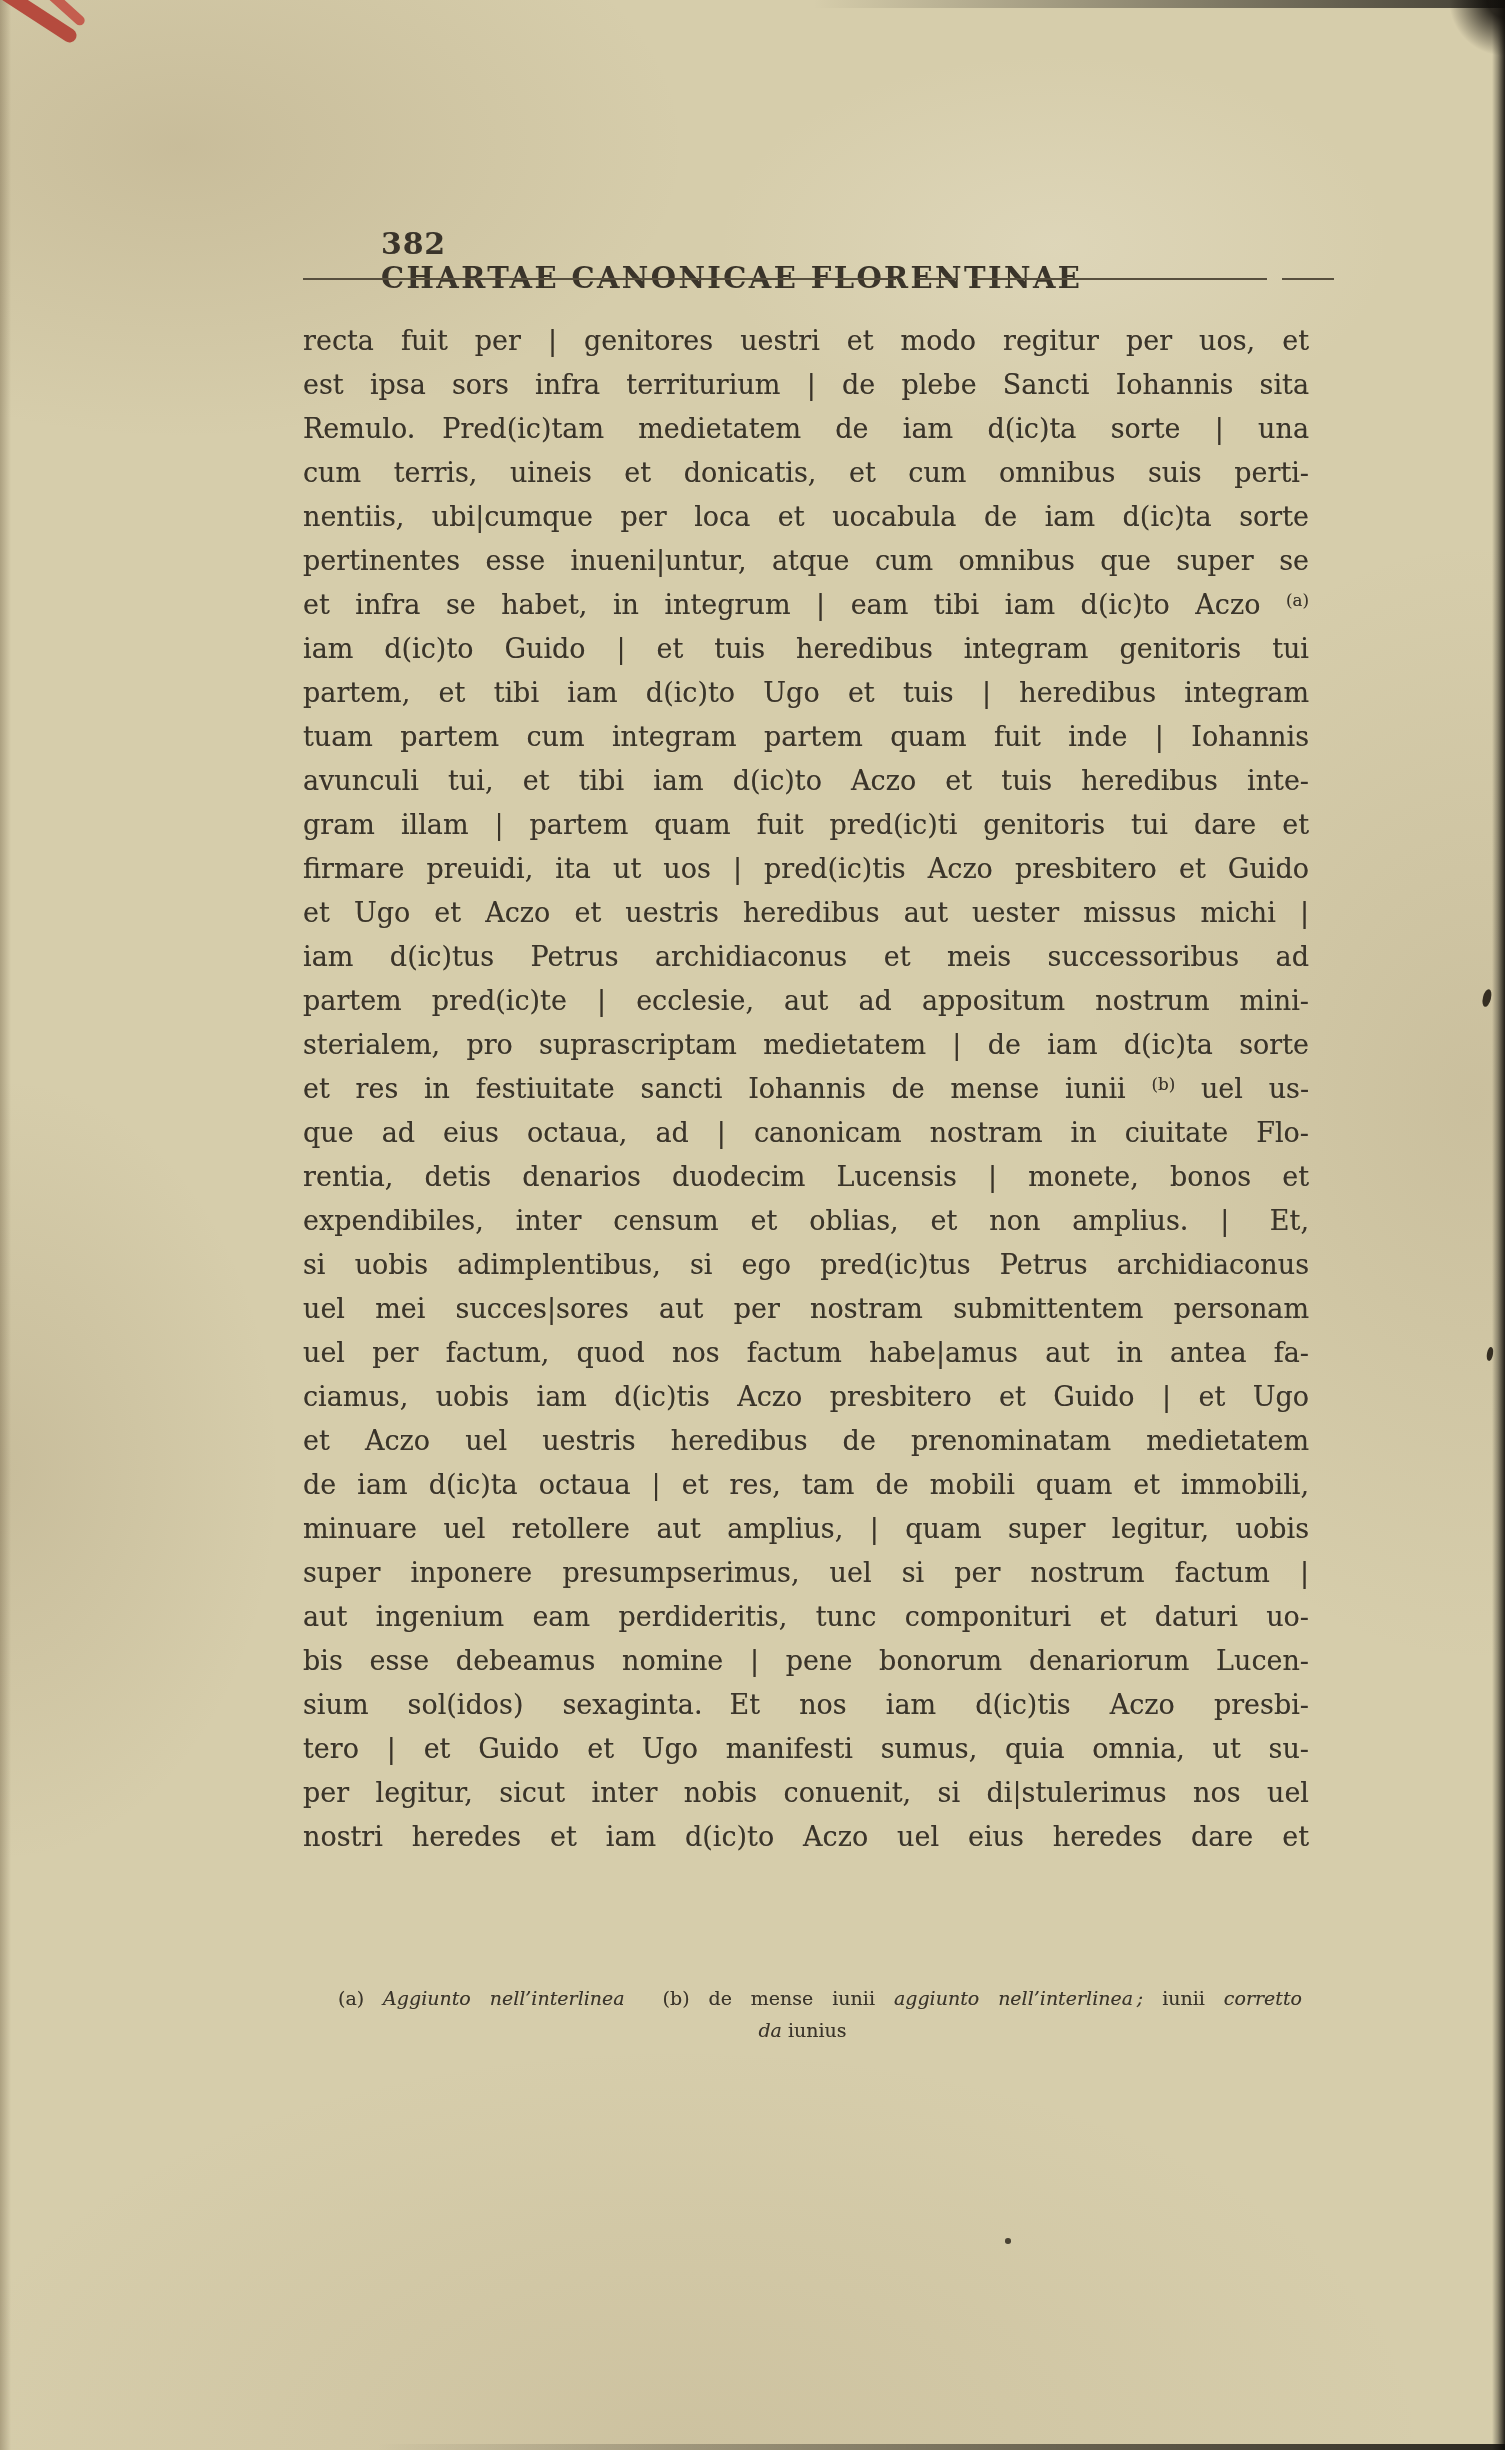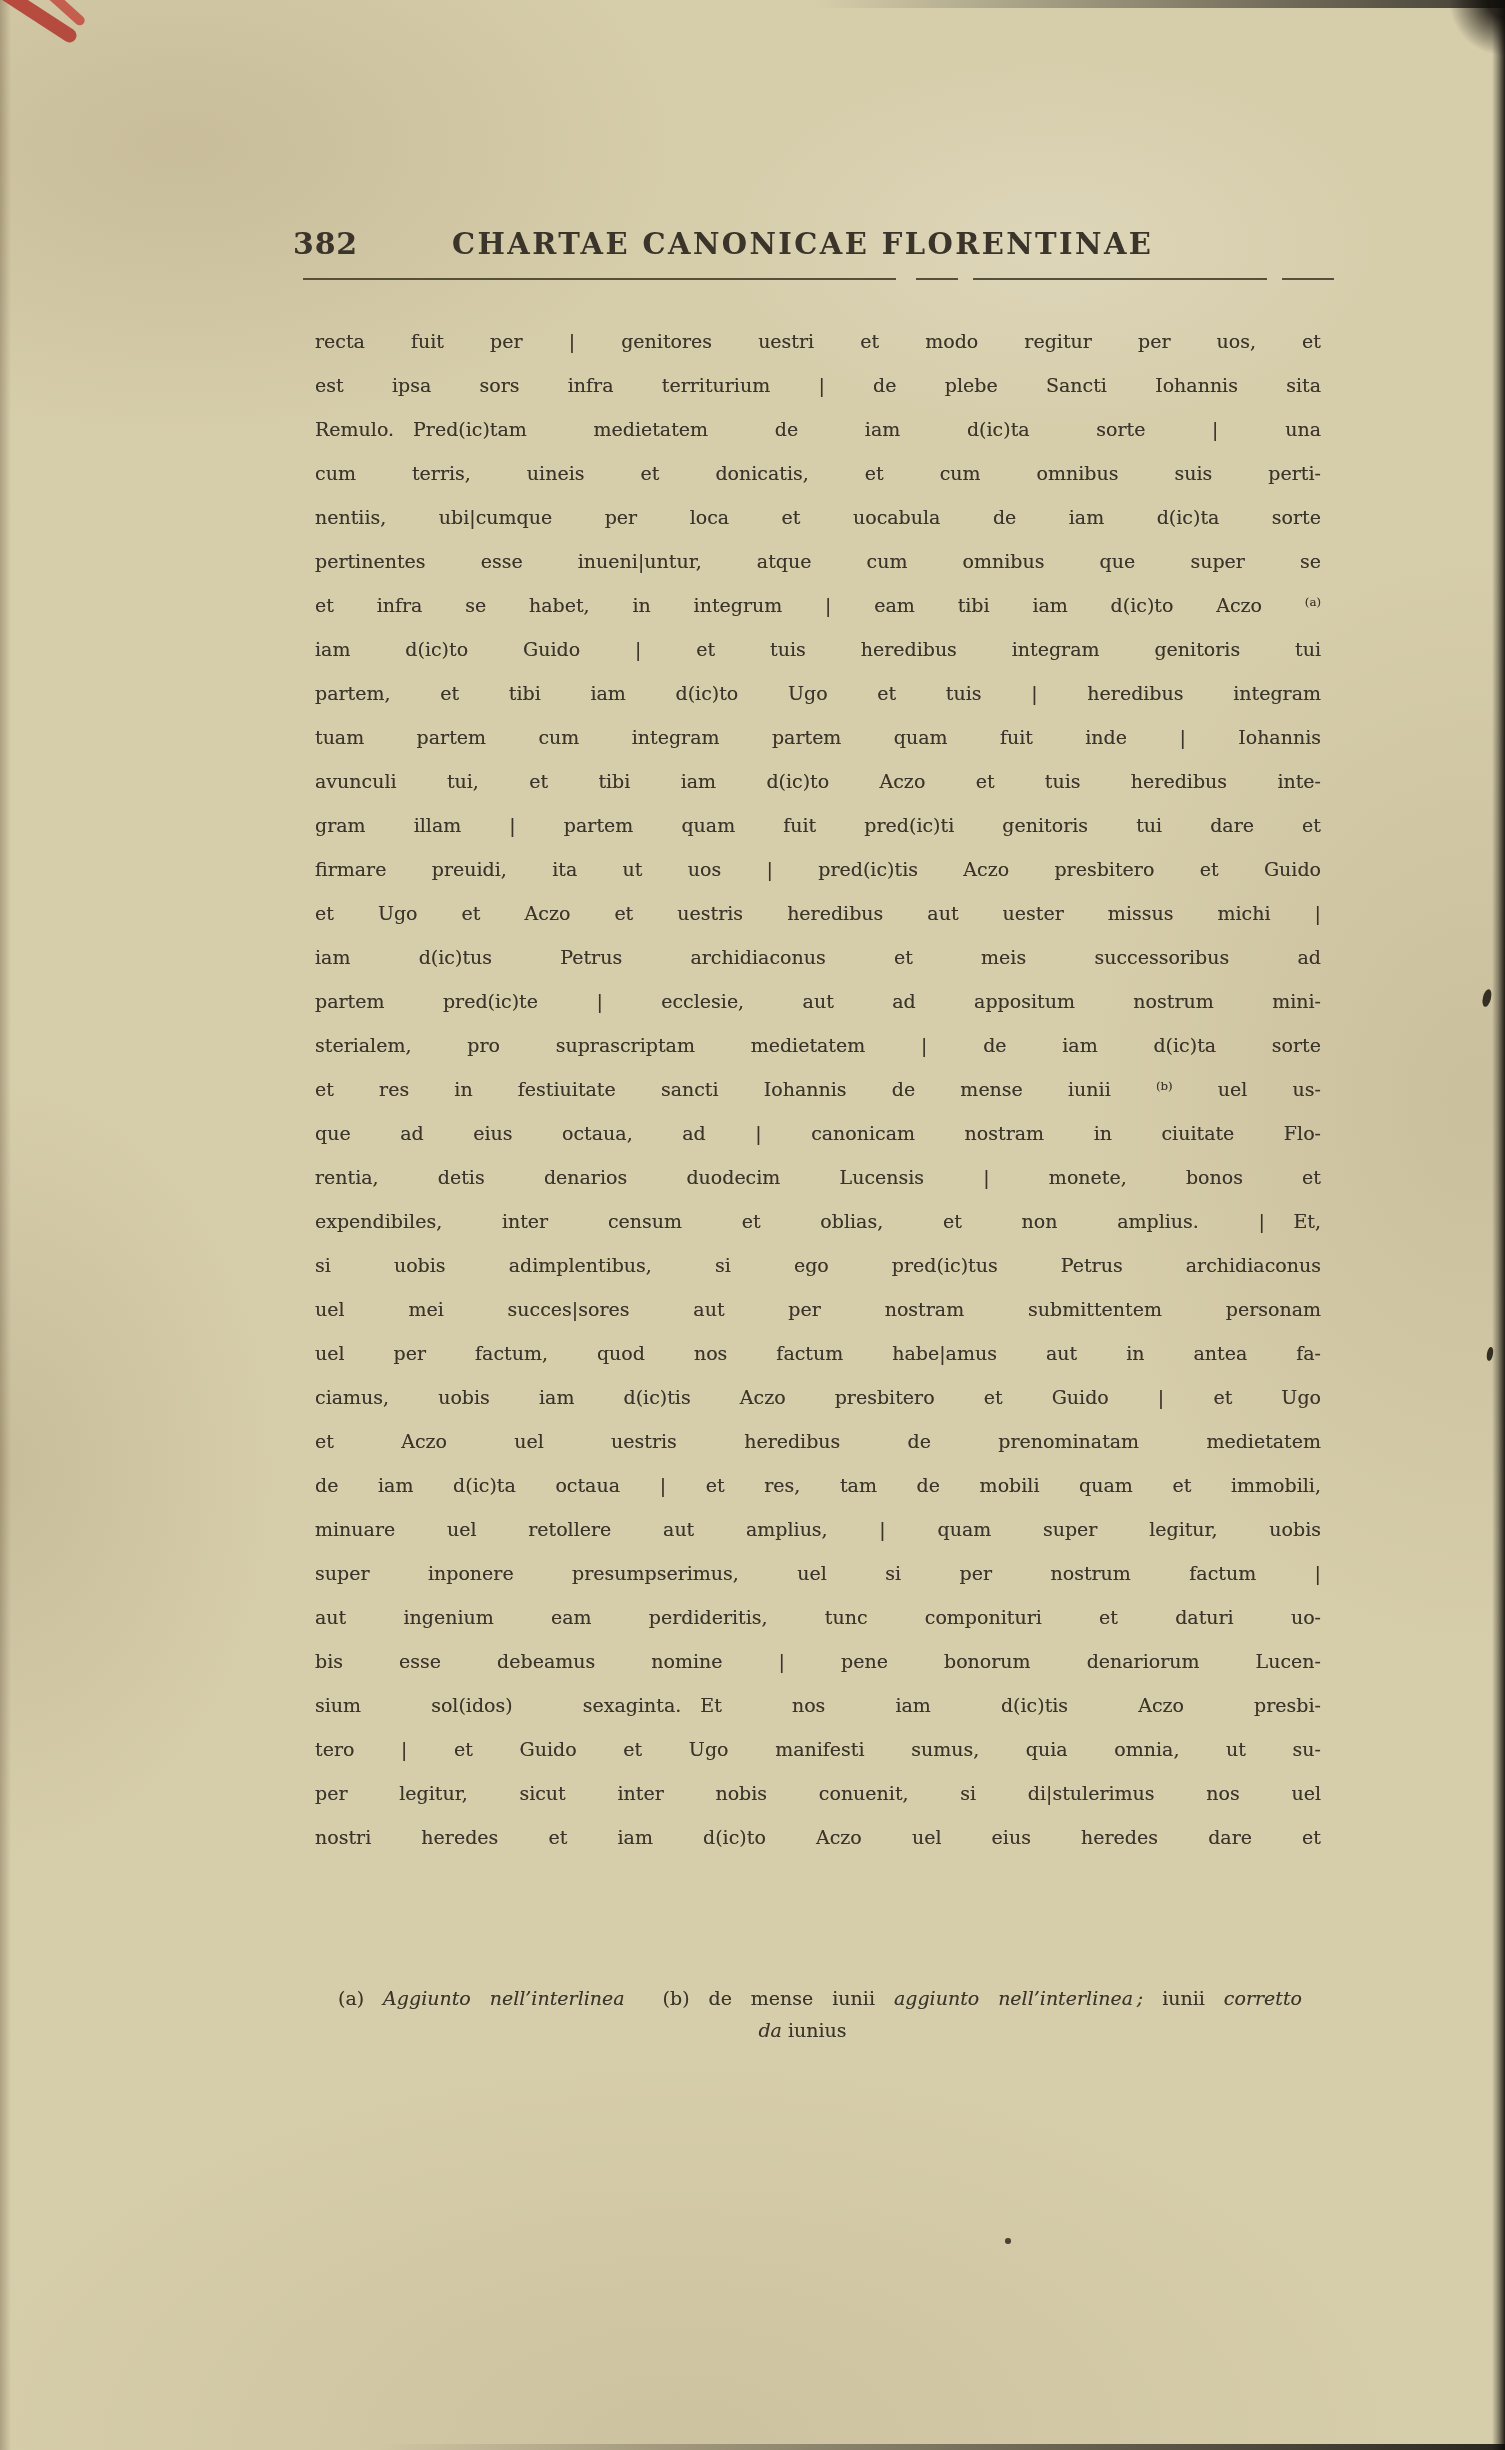--- a/index.html
+++ b/index.html
@@ -51,44 +51,45 @@
   .mark2 { left: 19px; top: -6.4px; width: 74px; height: 9.6px; border-radius: 6.4px; transform: rotate(42deg); background: #c0443a; opacity: 0.8; }
 
   
   .speck { position: absolute; background: #352e22; border-radius: 50%; }
   .speck1 { right: 14.4px; top: 989px; width: 8px; height: 17.6px; transform: rotate(14deg); }
   .speck2 { right: 12px; top: 1347px; width: 6.4px; height: 13.6px; transform: rotate(10deg); }
   .speck3 { left: 1005px; top: 2238px; width: 5.6px; height: 5.6px; background: #4a4334; }
 
   
   .header {
-    position: absolute; top: 226px; left: 293px; width: 1010px;
+    position: absolute; top: 226px; left: 287px; width: 1010px;
     display: flex; align-items: baseline;
     white-space: nowrap;
+    flex-direction: column;
   }
   .page-number {
     font-size: 30px; font-weight: bold; letter-spacing: 0.8px;
   }
   .header-title {
     font-size: 29px; font-weight: bold; letter-spacing: 2.4px;
     margin-left: 94px;
   }
   .header-rule {
     position: absolute; top: 278px; left: 303px; width: 1031px; height: 2.4px;
     background: linear-gradient(90deg,
       #574f3e 0 57.5%, rgba(0,0,0,0) 57.5% 59.5%,
       #574f3e 59.5% 63.5%, rgba(0,0,0,0) 63.5% 65%,
       #574f3e 65% 93.5%, rgba(0,0,0,0) 93.5% 95%,
       #574f3e 95% 100%);
   }
 
   
   .body-text {
-    position: absolute; top: 319px; left: 315px; width: 1006px;
-    font-size: 19px; line-height: 44px;
+    position: absolute; top: 319px; left: 303px; width: 1006px;
+    font-size: 27px; line-height: 44px;
     text-shadow: 0 0 0.4px rgba(58,52,40,0.45);
   }
   .line {
     text-align: justify;
     text-align-last: justify;
   }
   sup {
     font-size: 0.62em;
     line-height: 0;
     position: relative;

